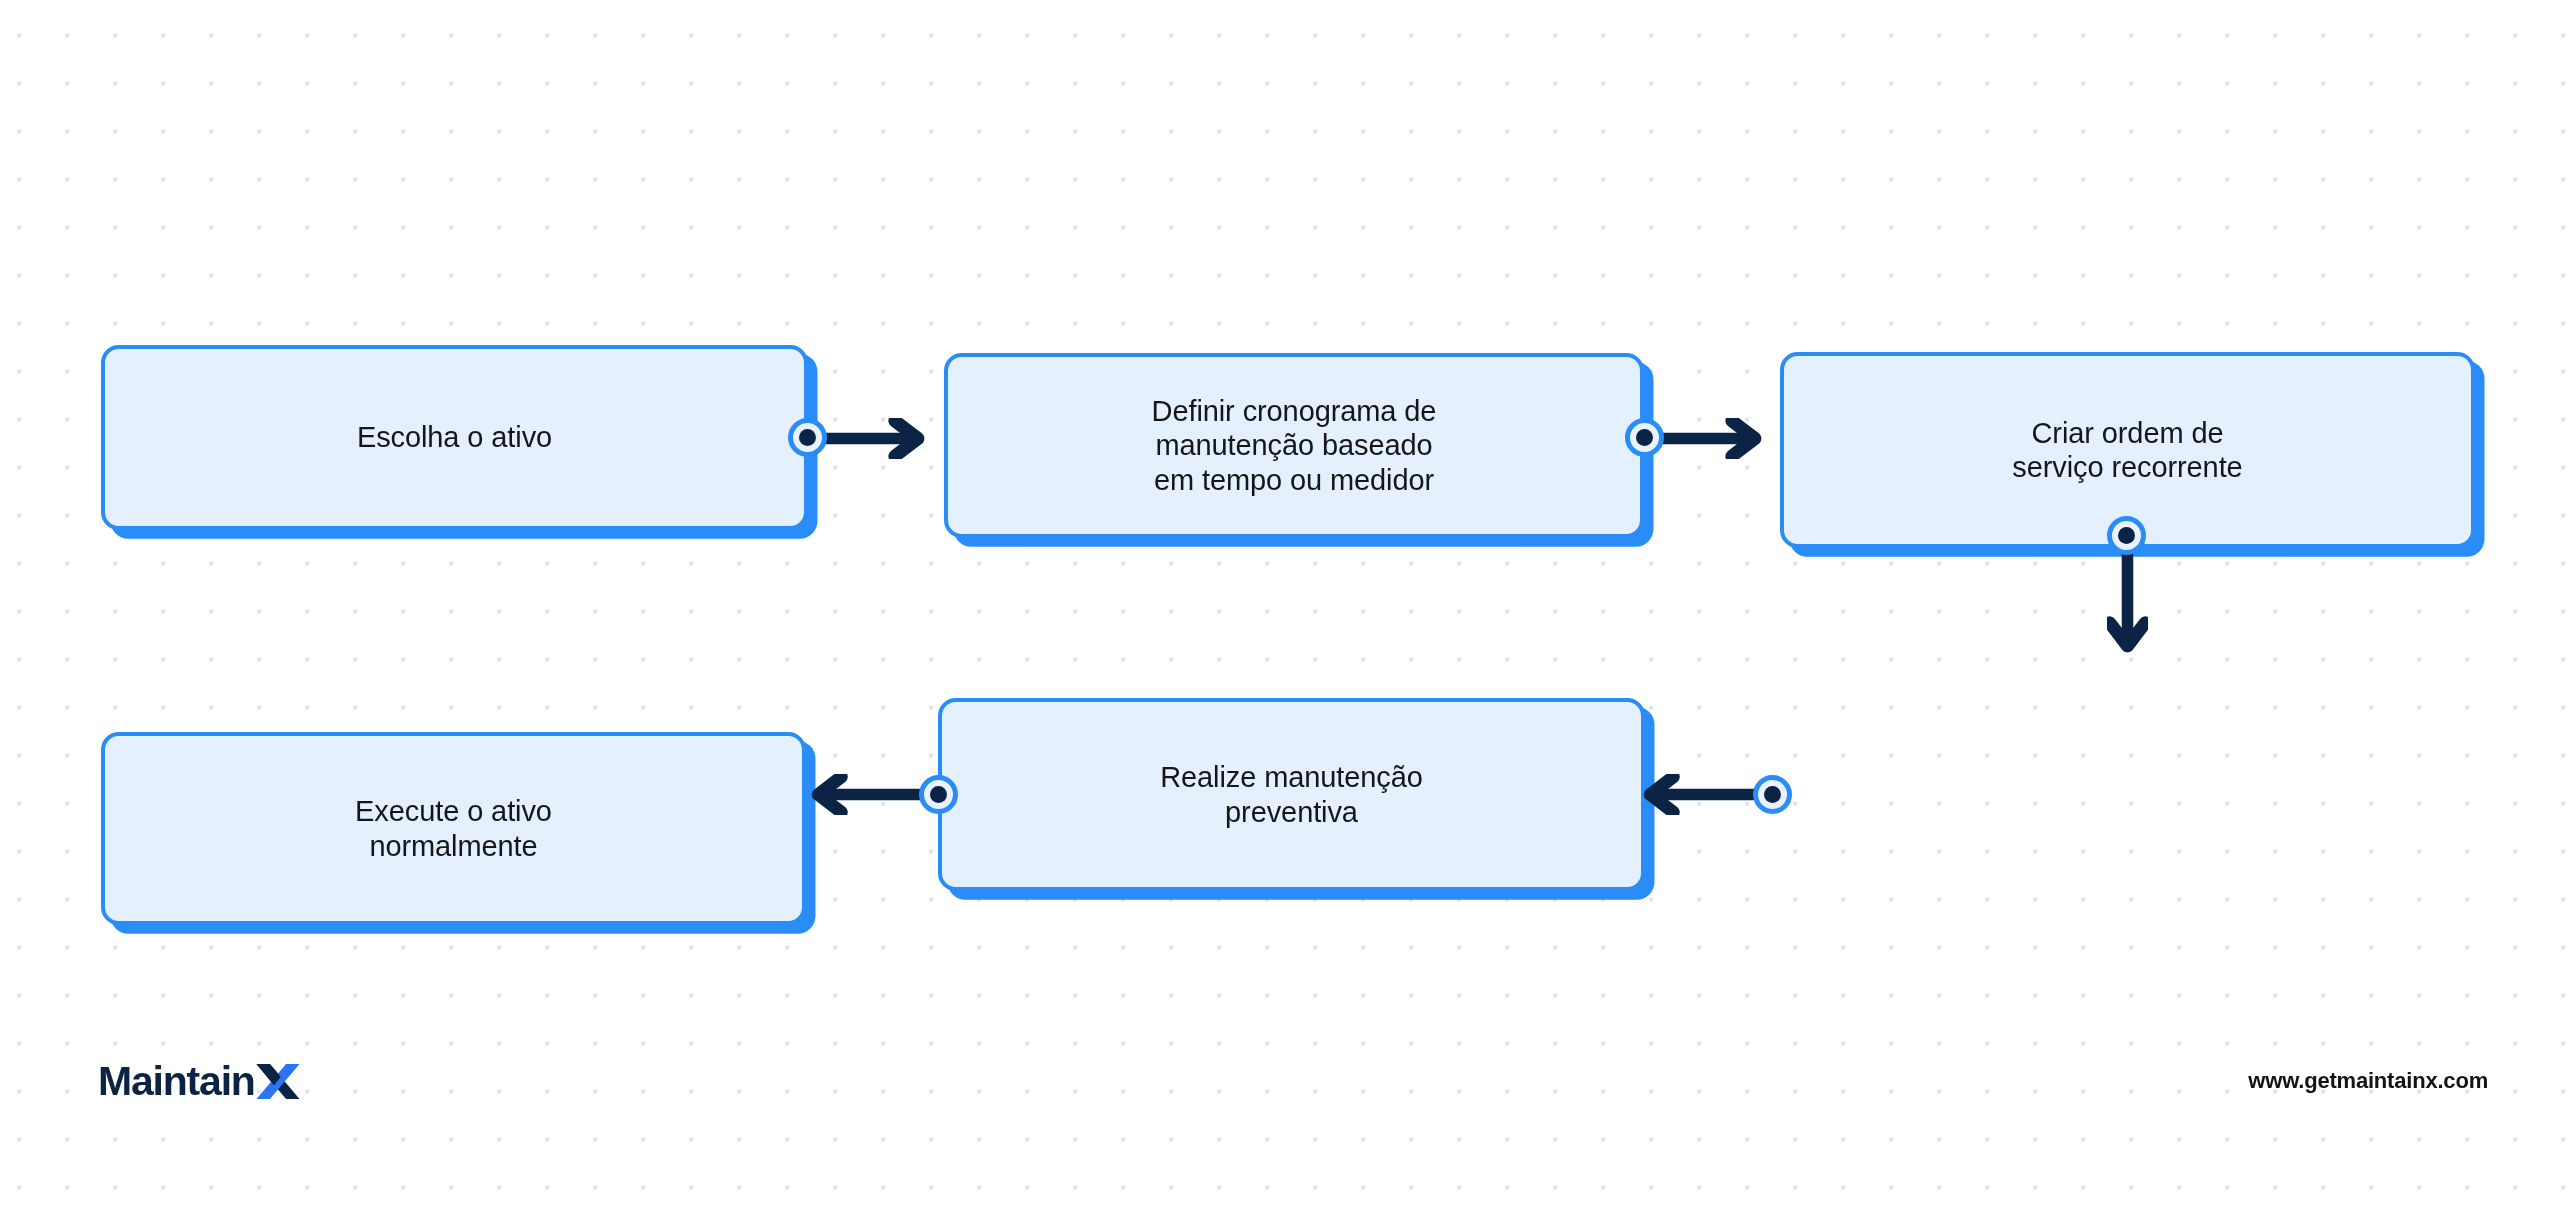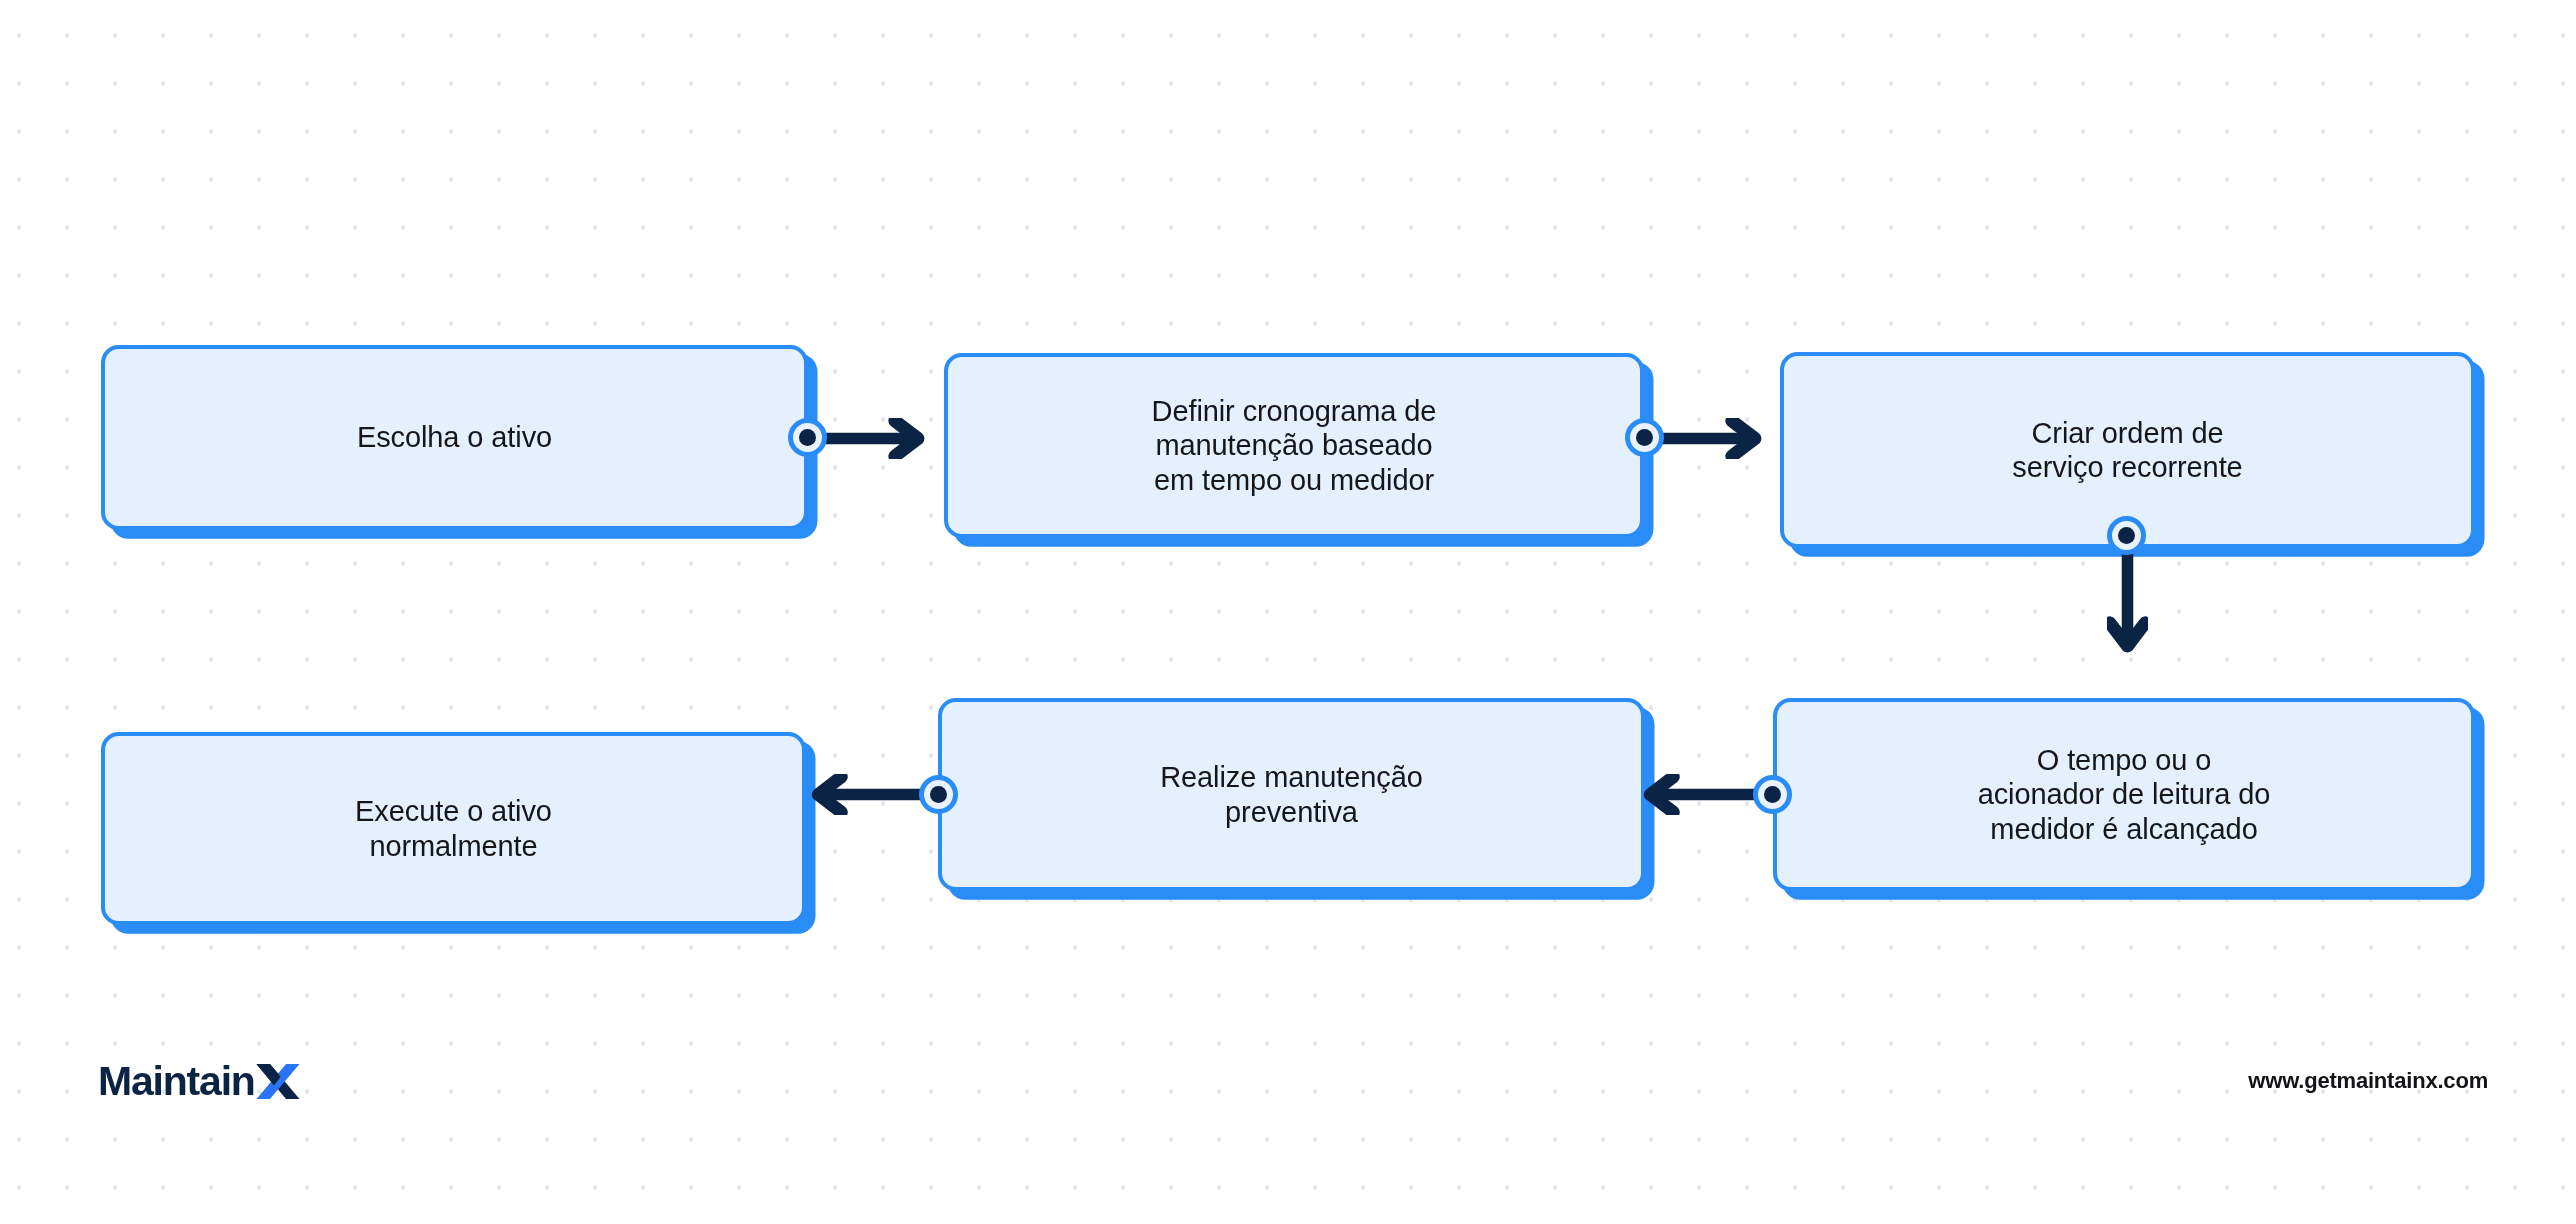--- a/index.html
+++ b/index.html
@@ -141,25 +141,20 @@
     <div class="node-label">Definir cronograma de
 manutenção baseado
 em tempo ou medidor</div>
   </div>
 
   <div class="node" id="node-3">
     <div class="node-label">Criar ordem de
 serviço recorrente</div>
   </div>
 
-  <div class="node" id="node-4">
-    <div class="node-label">O tempo ou o
-acionador de leitura do
-medidor é alcançado</div>
-  </div>
 
   <div class="node" id="node-5">
     <div class="node-label">Realize manutenção
 preventiva</div>
   </div>
 
   <div class="node" id="node-6">
     <div class="node-label">Execute o ativo
 normalmente</div>
   </div>

